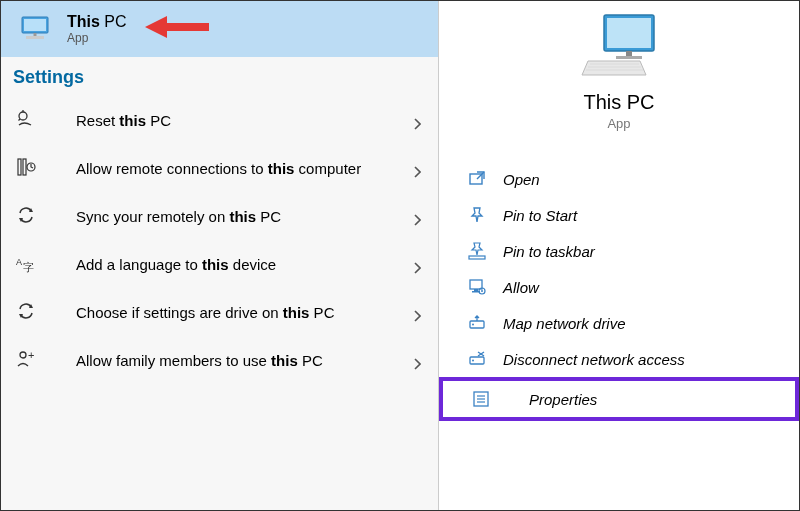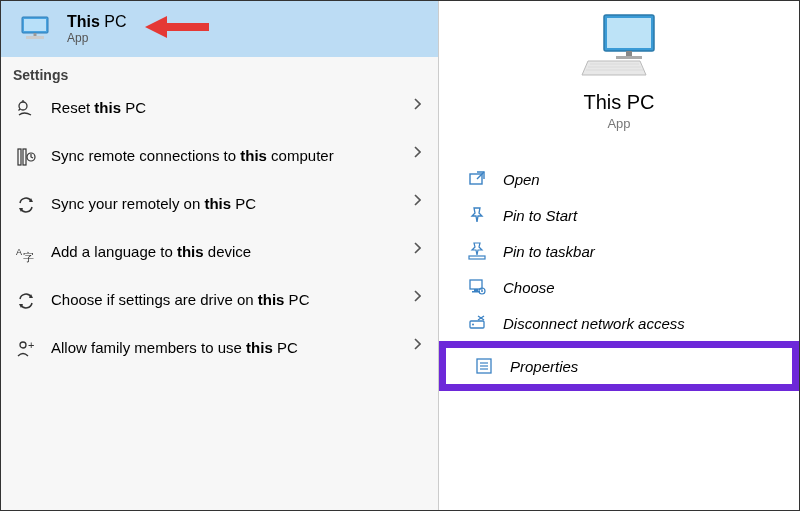--- a/index.html
+++ b/index.html
@@ -45,31 +45,32 @@
     font-size: 12px;
     color: #555;
   }
   .arrow-annotation {
     position: absolute;
     left: 144px;
     top: 12px;
   }
   .section-header {
     padding: 10px 12px 4px 12px;
-    font-size: 14px;
+    font-size: 18px;
     font-weight: 600;
-    color: #404040;
+    color: #0369a1;
   }
   .settings-item {
     display: flex;
-    align-items: flex-start;
+    align-items: flex-end;
     padding: 10px 14px;
     min-height: 48px;
     cursor: pointer;
     border-top: 1px solid rgba(0,0,0,0);
+    gap: 25px;
   }
   .settings-item .s-icon {
     width: 22px;
     height: 22px;
     margin-right: 14px;
     display: flex;
     align-items: center;
     justify-content: center;
     flex-shrink: 0;
   }
@@ -127,21 +128,22 @@
     margin-right: 16px;
     display: flex;
     align-items: center;
     justify-content: center;
     flex-shrink: 0;
   }
   .action-item .a-label {
     font-size: 15px;
   }
   .highlight-box {
-    border: 7px solid #6d28d9;
+    border: 4px solid #6d28d9;
+    gap: 22px;
   }
   svg { display: block; }
 </style>
 </head>
 <body>
 
 <div class="left-panel">
   <div class="selected-result">
     <div class="icon-box">
       <svg width="30" height="28" viewBox="0 0 30 28">
@@ -183,21 +185,21 @@
       </div>
       <div class="settings-item">
         <div class="s-icon">
           <svg width="20" height="20" viewBox="0 0 20 20">
             <rect x="2" y="2" width="3" height="16" fill="none" stroke="#333" stroke-width="1.2"></rect>
             <rect x="7" y="2" width="3" height="16" fill="none" stroke="#333" stroke-width="1.2"></rect>
             <circle cx="15" cy="10" r="4" fill="none" stroke="#333" stroke-width="1.2"></circle>
             <path d="M15 7 v3 l2 1" stroke="#333" stroke-width="1.2" fill="none"></path>
           </svg>
         </div>
-        <div class="s-label"><span class="norm">Sync remote connections to </span><span class="bold">this</span><span class="norm"> computer</span></div>
+        <div class="s-label"><span class="norm">Allow remote connections to </span><span class="bold">this</span><span class="norm"> computer</span></div>
         <div class="chevron">
           <svg width="8" height="12" viewBox="0 0 8 12">
             <path d="M2 1 l5 5 l-5 5" fill="none" stroke="#555" stroke-width="1.6"></path>
           </svg>
         </div>
       </div>
       <div class="settings-item">
         <div class="s-icon">
           <svg width="20" height="20" viewBox="0 0 20 20">
             <path d="M4 8 a6 6 0 0 1 11 -2" fill="none" stroke="#333" stroke-width="1.5"></path>
@@ -308,21 +310,31 @@
       <div class="action-item">
         <div class="a-icon">
           <svg width="18" height="18" viewBox="0 0 18 18">
             <rect x="2" y="2" width="12" height="9" fill="none" stroke="#3b82c4" stroke-width="1.3"></rect>
             <rect x="6" y="11" width="4" height="2" fill="#3b82c4"></rect>
             <rect x="4" y="13" width="8" height="1.5" fill="#3b82c4"></rect>
             <circle cx="14" cy="13" r="3" fill="none" stroke="#3b82c4" stroke-width="1.2"></circle>
             <circle cx="14" cy="13" r="1" fill="#3b82c4"></circle>
           </svg>
         </div>
-        <div class="a-label">Choose</div>
+        <div class="a-label">Allow</div>
+      </div>
+      <div class="action-item">
+        <div class="a-icon">
+          <svg width="18" height="18" viewBox="0 0 18 18">
+            <rect x="2" y="7" width="14" height="7" rx="1" fill="none" stroke="#3b82c4" stroke-width="1.3"></rect>
+            <circle cx="5" cy="10.5" r="1" fill="#3b82c4"></circle>
+            <path d="M9 2 v5 M7 4 l2 -2 l2 2" fill="none" stroke="#3b82c4" stroke-width="1.3"></path>
+          </svg>
+        </div>
+        <div class="a-label">Map network drive</div>
       </div>
       <div class="action-item">
         <div class="a-icon">
           <svg width="18" height="18" viewBox="0 0 18 18">
             <rect x="2" y="7" width="14" height="7" rx="1" fill="none" stroke="#3b82c4" stroke-width="1.3"></rect>
             <circle cx="5" cy="10.5" r="1" fill="#3b82c4"></circle>
             <line x1="10" y1="2" x2="16" y2="6" stroke="#3b82c4" stroke-width="1.3"></line>
             <line x1="16" y1="2" x2="10" y2="6" stroke="#3b82c4" stroke-width="1.3"></line>
           </svg>
         </div>

